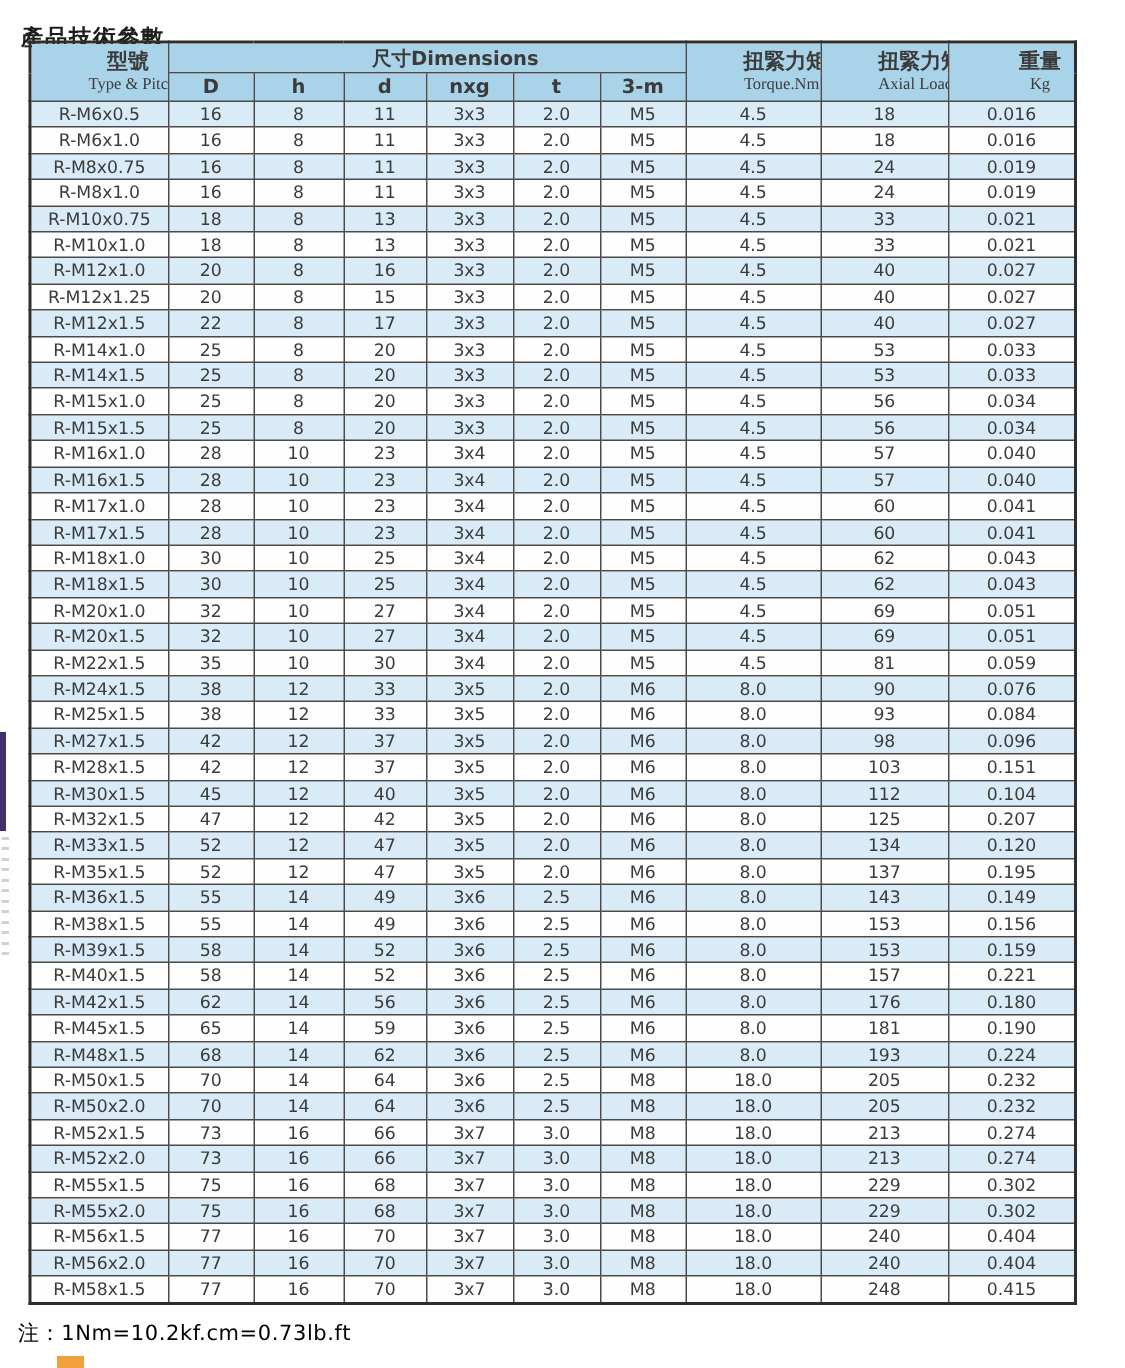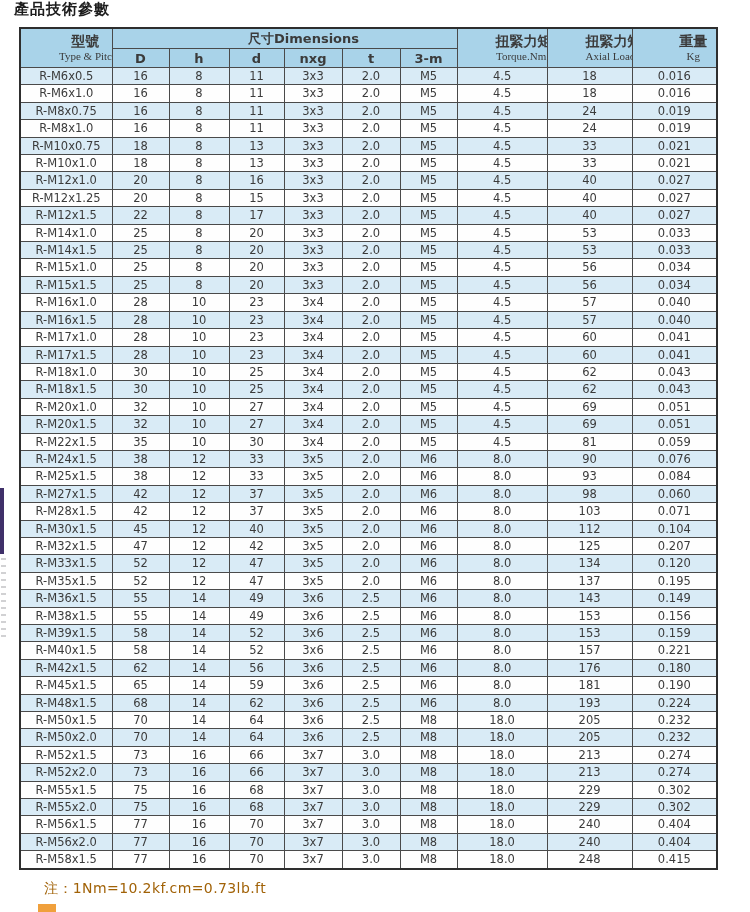--- a/index.html
+++ b/index.html
@@ -14,21 +14,21 @@
     --orange:#f0a03c;
   }
   html,body{margin:0;padding:0;}
   body{
     width:750px;height:912px;position:relative;overflow:hidden;
     background:#ffffff;
     font-family:"DejaVu Sans","Liberation Sans",sans-serif;
     color:var(--ink);
   }
   .page-title{
-    position:absolute;left:14px;top:0;
+    position:absolute;left:14px;top:16px;
     font-size:15px;font-weight:bold;color:var(--title-ink);
     letter-spacing:1px;
   }
   table.spec{
     position:absolute;left:19px;top:27px;width:697px;
     border-collapse:collapse;table-layout:fixed;
     border:2px solid var(--outer);
   }
   table.spec th,table.spec td{
     border:1px solid var(--grid);
@@ -41,21 +41,21 @@
   tr.h-sub th{height:18px;font-size:13px;font-weight:bold;}
   .hz{font-size:14px;font-weight:bold;line-height:17px;}
   .he{font-size:11px;font-weight:normal;line-height:13px;font-family:Liberation Serif, serif;}
   .he-small{font-size:11px;}
   .dims-label{font-size:13px;font-weight:bold;}
   tbody tr{background:var(--row-bg);}
   tbody tr:nth-child(odd){background:var(--stripe-bg);}
   tbody td{height:16.4px;font-size:11.5px;line-height:16.4px;}
   .note{
     position:absolute;left:12px;top:880px;
-    font-size:14px;color:#a16207;letter-spacing:0.4px;margin-left:32px;
+    font-size:14px;color:#000000;letter-spacing:0.4px;
   }
   .edge-strip{
     position:absolute;left:0;top:488px;width:4px;height:66px;
     background:var(--strip);
   }
   .edge-marks{
     position:absolute;left:1px;top:558px;width:5px;height:84px;
     background:repeating-linear-gradient(to bottom,#b9b9bc 0 2px,transparent 2px 7px);
     opacity:0.65;
   }
@@ -403,33 +403,33 @@
       <tr>
         <td>R-M27x1.5</td>
         <td>42</td>
         <td>12</td>
         <td>37</td>
         <td>3x5</td>
         <td>2.0</td>
         <td>M6</td>
         <td>8.0</td>
         <td>98</td>
-        <td>0.060</td>
+        <td>0.096</td>
       </tr>
       <tr>
         <td>R-M28x1.5</td>
         <td>42</td>
         <td>12</td>
         <td>37</td>
         <td>3x5</td>
         <td>2.0</td>
         <td>M6</td>
         <td>8.0</td>
         <td>103</td>
-        <td>0.071</td>
+        <td>0.151</td>
       </tr>
       <tr>
         <td>R-M30x1.5</td>
         <td>45</td>
         <td>12</td>
         <td>40</td>
         <td>3x5</td>
         <td>2.0</td>
         <td>M6</td>
         <td>8.0</td>

